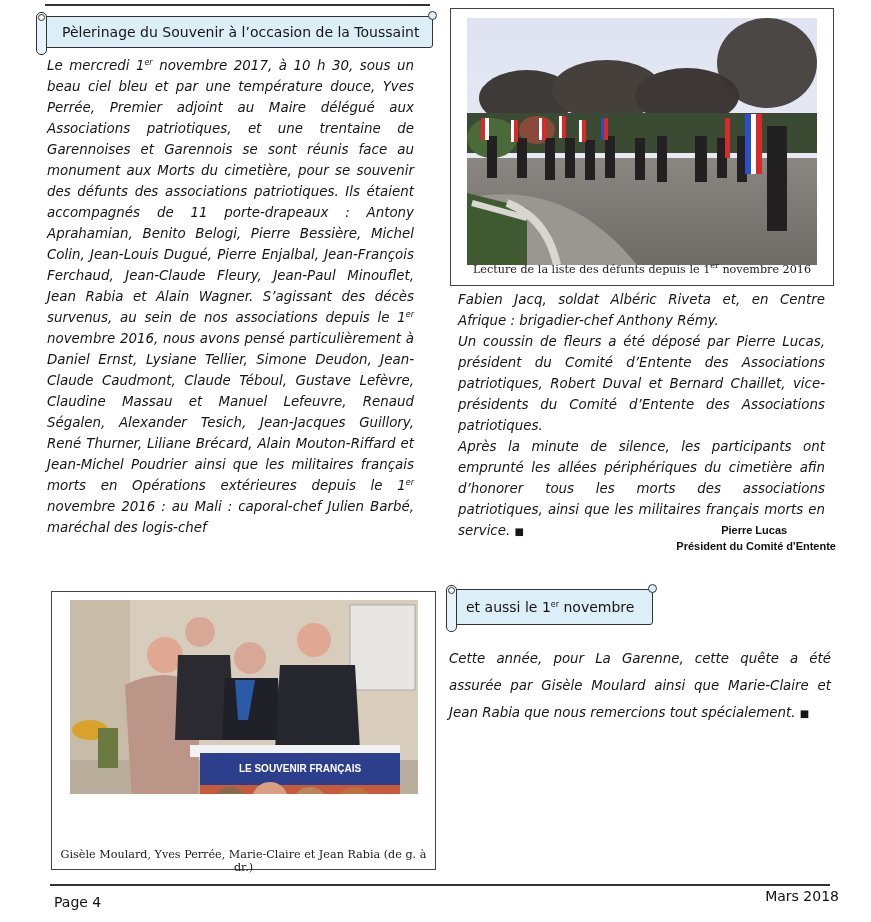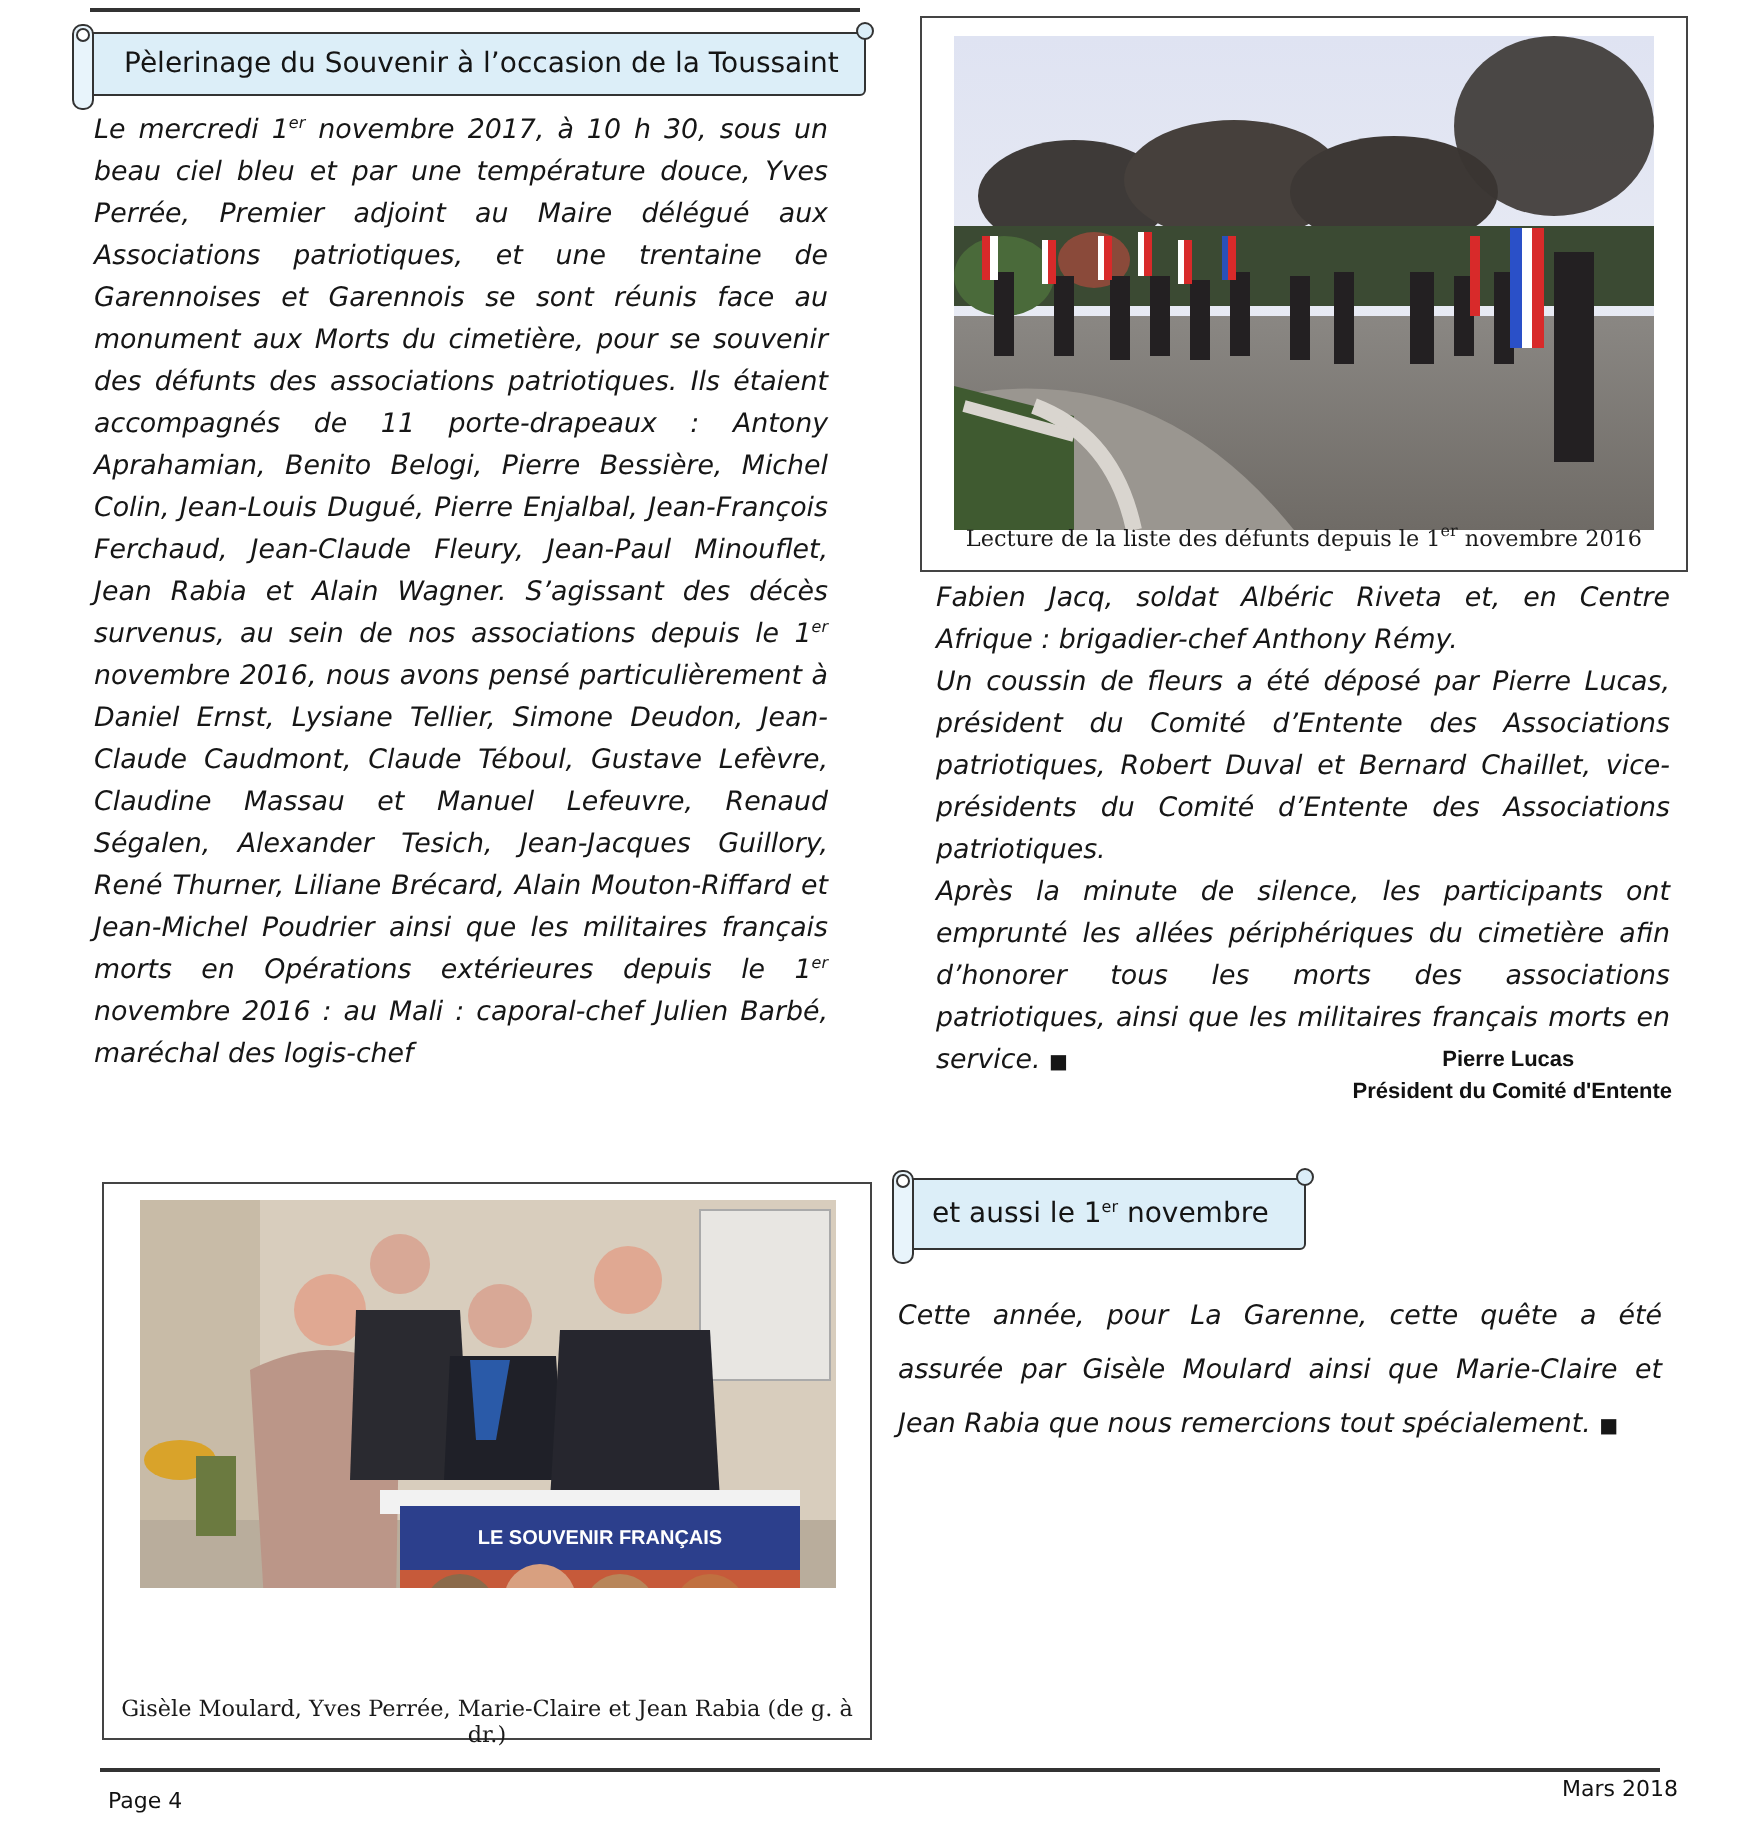--- a/index.html
+++ b/index.html
@@ -38,38 +38,38 @@
   }
   .photo { position: absolute; overflow: hidden; }
   .caption {
     position: absolute; left: 0; right: 0; text-align: center;
     font-family: "DejaVu Serif", serif; font-size: 11.2px; color: #1a1a1a;
   }
   .signature {
     font-family: "Liberation Sans", sans-serif; font-weight: bold; font-size: 11px;
     text-align: center; line-height: 16px; color: #111;
   }
-  .footer { position: absolute; font-size: 11px; color: #111; }
+  .footer { position: absolute; font-size: 14px; color: #111; }
 </style>
 </head>
 <body>
 
 <div class="rule" style="left:45px; top:4px; width:385px; height:1.5px;"></div>
 
 <div class="banner" style="left:41px; top:16px; width:392px; height:32px;">
   <span class="roll-left"></span>
   <span class="roll-right"></span>
   <span style="padding-left:20px;">Pèlerinage du Souvenir à l’occasion de la Toussaint</span>
 </div>
 
 <div class="text just" style="position:absolute; left:47px; top:55px; width:367px;">
   <p><span>Le mercredi 1</span><sup>er</sup><span> novembre 2017, à 10 h 30, sous un beau ciel bleu et par une température douce, Yves Perrée, Premier adjoint au Maire délégué aux Associations patriotiques, et une trentaine de Garennoises et Garennois se sont réunis face au monument aux Morts du cimetière, pour se souvenir des défunts des associations patriotiques. Ils étaient accompagnés de 11 porte-drapeaux : Antony Aprahamian, Benito Belogi, Pierre Bessière, Michel Colin, Jean-Louis Dugué, Pierre Enjalbal, Jean-François Ferchaud, Jean-Claude Fleury, Jean-Paul Minouflet, Jean Rabia et Alain Wagner. S’agissant des décès survenus, au sein de nos associations depuis le 1</span><sup>er</sup><span> novembre 2016, nous avons pensé particulièrement à Daniel Ernst, Lysiane Tellier, Simone Deudon, Jean-Claude Caudmont, Claude Téboul, Gustave Lefèvre, Claudine Massau et Manuel Lefeuvre, Renaud Ségalen, Alexander Tesich, Jean-Jacques Guillory, René Thurner, Liliane Brécard, Alain Mouton-Riffard et Jean-Michel Poudrier ainsi que les militaires français morts en Opérations extérieures depuis le 1</span><sup>er</sup><span> novembre 2016 : au Mali : caporal-chef Julien Barbé, maréchal des logis-chef</span></p>
 </div>
 
-<div class="photo-frame" style="left:460px; top:8px; width:384px; height:278px;">
+<div class="photo-frame" style="left:450px; top:8px; width:384px; height:278px;">
   <div class="photo" style="left:16px; top:9px; width:350px; height:247px;">
     <svg width="350" height="247" viewBox="0 0 350 247">
       <defs>
         <linearGradient id="sky" x1="0" y1="0" x2="0" y2="1">
           <stop offset="0" stop-color="#dfe3f2"></stop>
           <stop offset="1" stop-color="#eef0f5"></stop>
         </linearGradient>
         <linearGradient id="ground" x1="0" y1="0" x2="0" y2="1">
           <stop offset="0" stop-color="#8a8783"></stop>
           <stop offset="1" stop-color="#6f6b66"></stop>
@@ -124,21 +124,21 @@
           <rect x="284" y="96" width="5" height="60" fill="#fff"></rect>
           <rect x="289" y="96" width="6" height="60" fill="#d82a2a"></rect>
       </g>
     </svg>
   </div>
   <div class="caption" style="top:254px;">
     <span>Lecture de la liste des défunts depuis le 1</span><sup>er</sup><span> novembre  2016</span>
   </div>
 </div>
 
-<div class="text just" style="position:absolute; left:468px; top:289px; width:367px;">
+<div class="text just" style="position:absolute; left:458px; top:289px; width:367px;">
   <p>Fabien Jacq, soldat Albéric Riveta et, en Centre Afrique : brigadier-chef Anthony Rémy.</p>
   <p>Un coussin de fleurs a été déposé par Pierre Lucas, président du Comité d’Entente des Associations patriotiques, Robert Duval et Bernard Chaillet, vice-présidents du Comité d’Entente des Associations patriotiques.</p>
   <p><span>Après la minute de silence, les participants ont emprunté les allées périphériques du cimetière afin d’honorer tous les morts des associations patriotiques, ainsi que les militaires français morts en service.</span> <span style="font-size:10px;">■</span></p>
 </div>
 <div class="signature" style="position:absolute; right:35px; top:522px;">
   <div style="margin-right:4px;">Pierre Lucas</div>
   <div>Président du Comité d'Entente</div>
 </div>
 
 <div class="photo-frame" style="left:51px; top:591px; width:385px; height:279px;">

